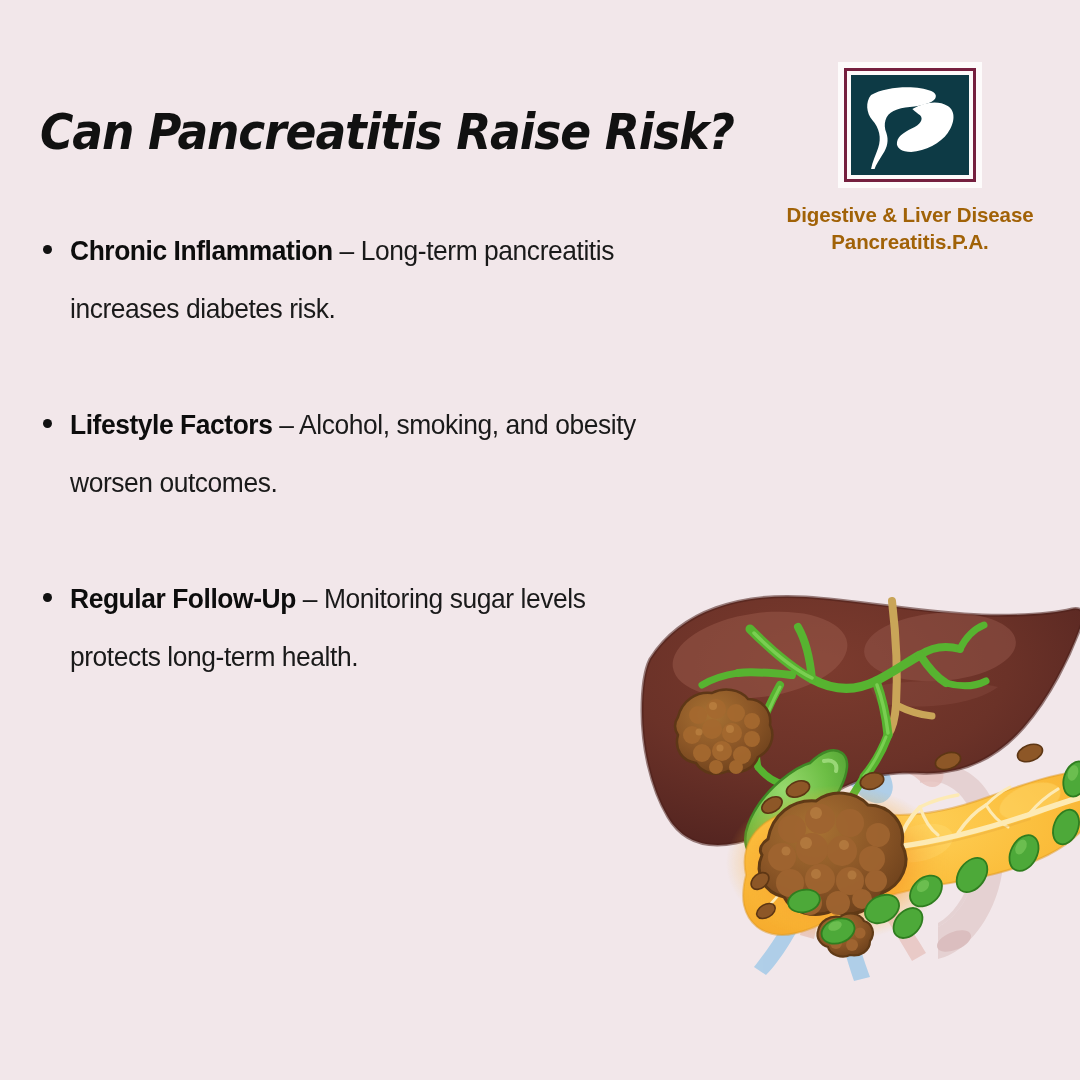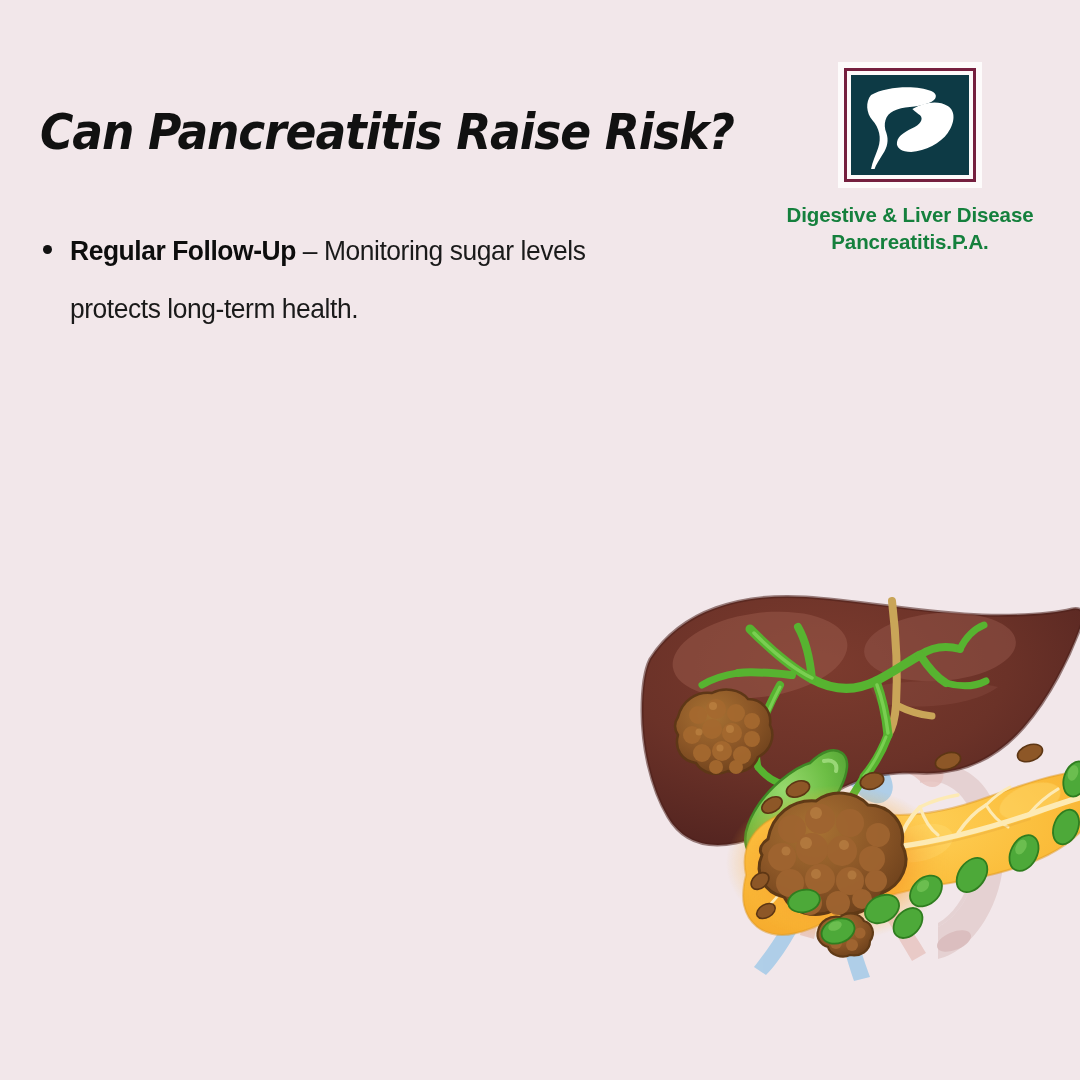--- a/index.html
+++ b/index.html
@@ -55,21 +55,21 @@
     height: 100%;
     background: #0d3a45;
     display: block;
   }
   #logo-caption {
     margin-top: 13px;
     font-family: "Liberation Sans", sans-serif;
     font-size: 20.5px;
     font-weight: bold;
     line-height: 1.33;
-    color: #15803d;
+    color: #a16207;
     letter-spacing: -0.1px;
   }
   #logo-caption .ln {
     display: block;
     white-space: nowrap;
   }
 
   
   #headline {
     position: absolute;
@@ -163,22 +163,30 @@
       <span class="ln">Digestive &amp; Liver Disease</span>
       <span class="ln">Pancreatitis.P.A.</span>
     </div>
   </div>
 
   <div id="headline">Can Pancreatitis Raise Risk?</div>
 
   <div id="bullets">
 
 
-
-
+    <div class="bullet">
+      <span class="bullet-dot"></span>
+      <div class="bullet-text"><b>Chronic Inflammation</b><span> – </span><span>Long-term pancreatitis increases diabetes risk.</span></div>
+    </div>
+
+
+    <div class="bullet">
+      <span class="bullet-dot"></span>
+      <div class="bullet-text"><b>Lifestyle Factors</b><span> – </span><span>Alcohol, smoking, and obesity worsen outcomes.</span></div>
+    </div>
 
     <div class="bullet">
       <span class="bullet-dot"></span>
       <div class="bullet-text"><b>Regular Follow-Up</b><span> – </span><span>Monitoring sugar levels protects long-term health.</span></div>
     </div>
 
   </div>
 
   <div id="organ-art">
     <svg viewBox="0 0 470 470">

